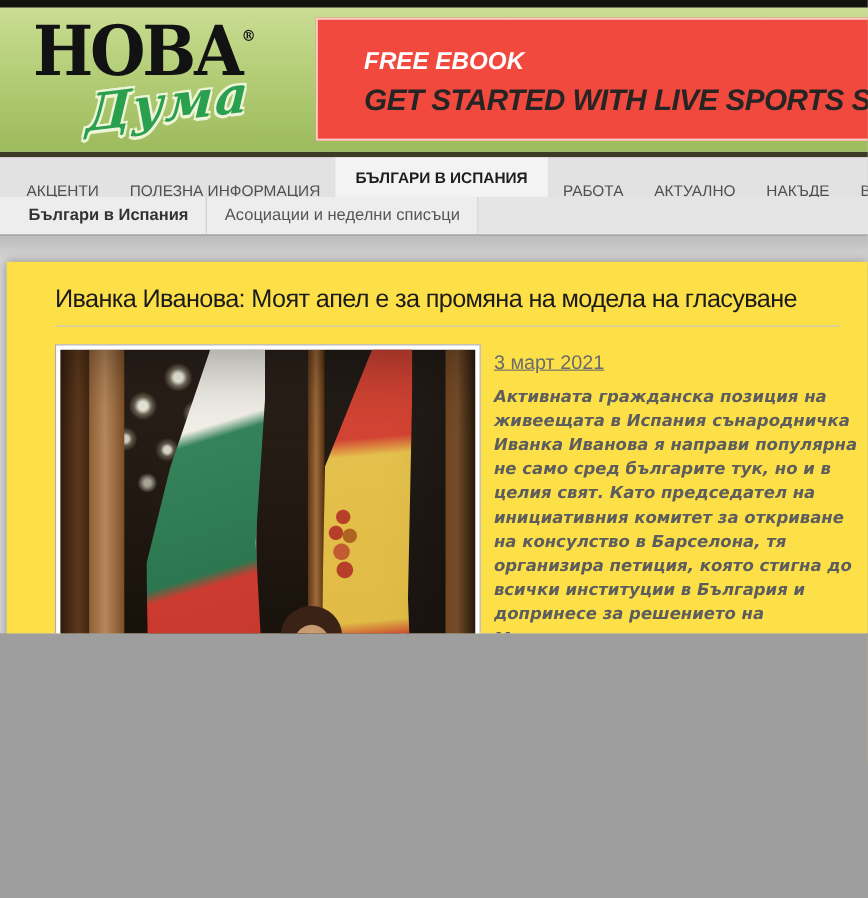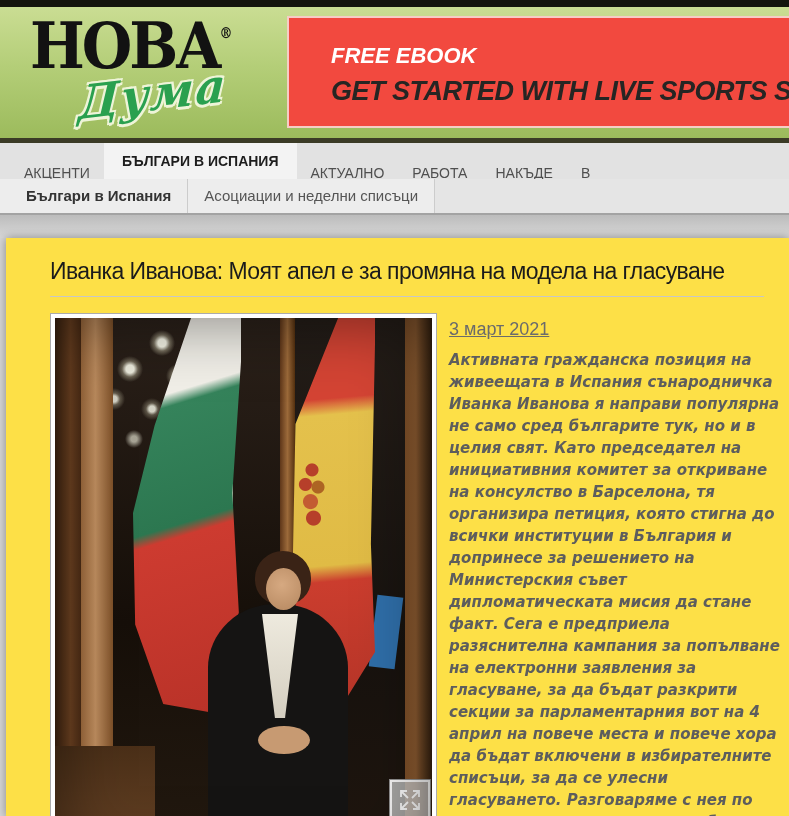--- a/index.html
+++ b/index.html
@@ -1,18 +1,18 @@
 <!DOCTYPE html>
 <html><head>
 <meta charset="utf-8">
 <style>
   * { box-sizing: border-box; margin: 0; padding: 0; }
   html,body { background:#9e9e9e; }
   .page {
-    position: relative; width: 789px; height: 816px; overflow: hidden;
+    position: relative; width: 789px; height: 576px; overflow: hidden;
     background: #d6d6d6; font-family: "Liberation Sans", sans-serif;
     margin: 0 auto;
   }
   
   .top-border { height: 7px; background: #14140d; }
   .header {
     position: relative; height: 131px;
     background: linear-gradient(180deg, #cadd93 0%, #b4ce78 45%, #9cbb5c 100%);
     overflow: visible;
   }
@@ -177,23 +177,24 @@
     <div class="banner">
       <div class="banner-line1">FREE EBOOK</div>
       <div class="banner-line2">GET STARTED WITH LIVE SPORTS STREAMING</div>
     </div>
   </div>
 
   <div class="header-divider"></div>
 
   <nav class="main-nav">
     <a class="nav-item">АКЦЕНТИ</a>
+    <a class="nav-item">ПОЛЕЗНА ИНФОРМАЦИЯ</a>
     <a class="nav-item active">БЪЛГАРИ В ИСПАНИЯ</a>
+    <a class="nav-item">РАБОТА</a>
     <a class="nav-item">АКТУАЛНО</a>
-    <a class="nav-item">РАБОТА</a>
     <a class="nav-item">НАКЪДЕ</a>
     <a class="nav-item">В</a>
   </nav>
 
   <div class="sub-nav">
     <a class="subnav-item current">Българи в Испания</a>
     <a class="subnav-item">Асоциации и неделни списъци</a>
     <div class="subnav-fill"></div>
   </div>
 

